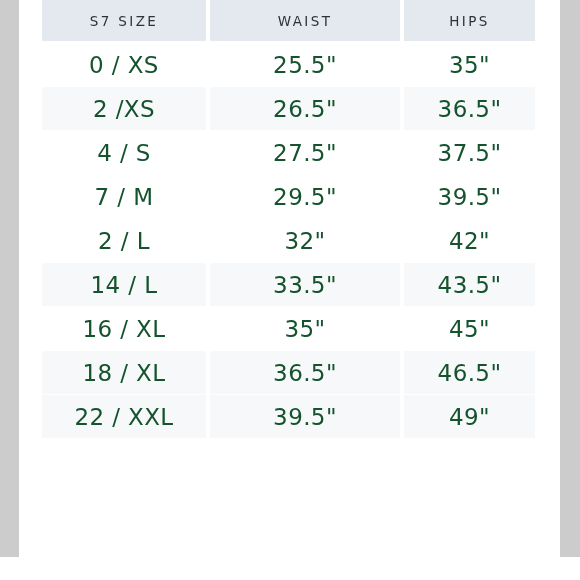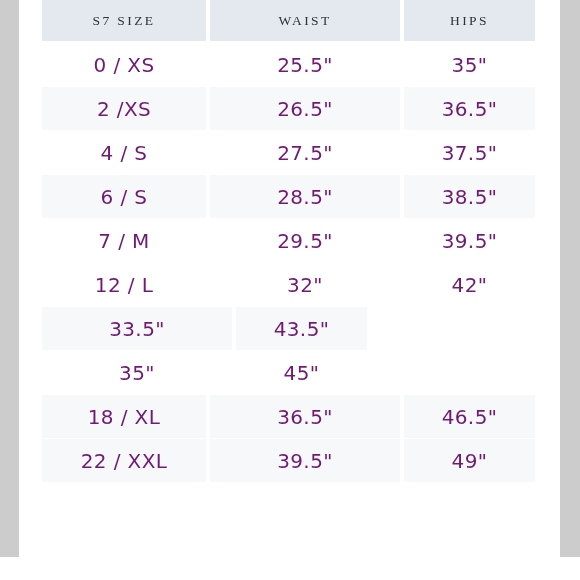--- a/index.html
+++ b/index.html
@@ -40,35 +40,34 @@
     gap: 4px;
     height: 43px;
     margin-bottom: 1px;
   }
   .cell {
     display: flex;
     align-items: center;
     justify-content: center;
     height: 100%;
     box-sizing: border-box;
-    color: #701a75;
-    font-size: 20px;
+    color: #14532d;
+    font-size: 23px;
     letter-spacing: 0.4px;
   }
   .col-size  { width: 164px; }
   .col-waist { width: 190px; }
   .col-hips  { width: 131px; }
 
   .row.header .cell {
     background: #e4e9f0;
     color: #2d3238;
     font-size: 13.5px;
     letter-spacing: 2.4px;
     font-weight: 400;
-    font-family: Liberation Serif, serif;
   }
   .row.header { height: 41px; margin-bottom: 2px; }
 
   .row.shaded .cell {
     background: #f7f8fa;
   }
   .row.plain .cell {
     background: #ffffff;
   }
 </style>
@@ -99,45 +98,42 @@
       <div class="cell col-waist">26.5"</div>
       <div class="cell col-hips">36.5"</div>
     </div>
 
     <div class="row plain">
       <div class="cell col-size">4 / S</div>
       <div class="cell col-waist">27.5"</div>
       <div class="cell col-hips">37.5"</div>
     </div>
 
-    <div class="row shaded">
-      <div class="cell col-size">6 / S</div>
-      <div class="cell col-waist">28.5"</div>
-      <div class="cell col-hips">38.5"</div>
-    </div>
 
     <div class="row plain">
       <div class="cell col-size">7 / M</div>
       <div class="cell col-waist">29.5"</div>
       <div class="cell col-hips">39.5"</div>
     </div>
 
 
     <div class="row plain">
-      <div class="cell col-size">12 / L</div>
+      <div class="cell col-size">2 / L</div>
       <div class="cell col-waist">32"</div>
       <div class="cell col-hips">42"</div>
     </div>
 
     <div class="row shaded">
+      <div class="cell col-size">14 / L</div>
       <div class="cell col-waist">33.5"</div>
       <div class="cell col-hips">43.5"</div>
     </div>
 
     <div class="row plain">
+      <div class="cell col-size">16 / XL</div>
       <div class="cell col-waist">35"</div>
       <div class="cell col-hips">45"</div>
     </div>
 
     <div class="row shaded">
       <div class="cell col-size">18 / XL</div>
       <div class="cell col-waist">36.5"</div>
       <div class="cell col-hips">46.5"</div>
     </div>
 

